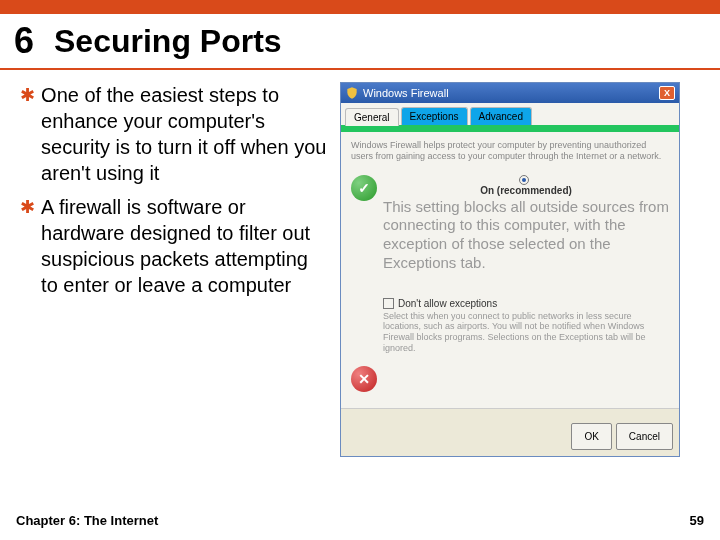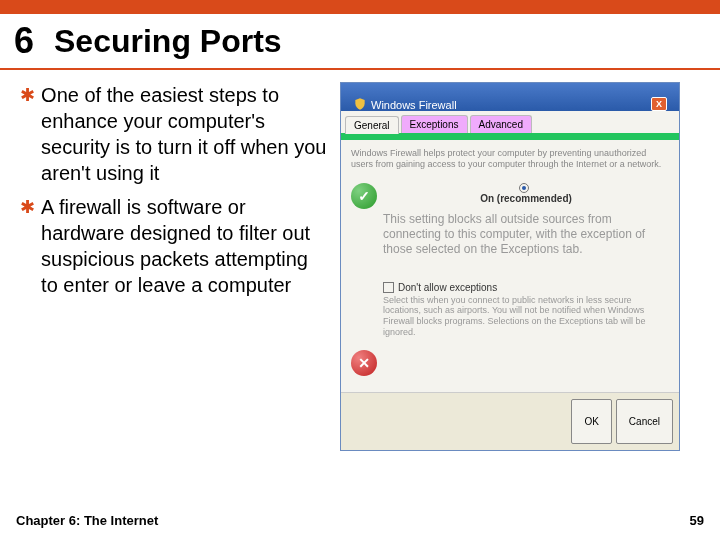--- a/index.html
+++ b/index.html
@@ -7,44 +7,44 @@
   .topbar { height: 14px; background: #d94a1a; }
   .header { height: 56px; border-bottom: 2px solid #d94a1a; display: flex; align-items: center; }
   .chapnum { width: 48px; height: 56px; display: flex; align-items: center; justify-content: center; font-size: 36px; font-weight: bold; color: #000; }
   .title { font-size: 32px; font-weight: bold; margin-left: 6px; }
   .content { display: flex; padding: 12px 0 0 0; }
   .bullets { width: 340px; padding: 0 10px 0 20px; font-size: 20px; line-height: 1.3; }
   .bullet { display: flex; margin-bottom: 8px; }
   .star { color: #d94a1a; font-size: 18px; margin-right: 6px; margin-top: 2px; flex-shrink: 0; }
   .figure { width: 350px; padding: 0 10px 0 0; }
   .dialog { border: 1px solid #6a8bc0; font-family: Tahoma, sans-serif; font-size: 10px; background: #f4f3ee; }
-  .dlg-title { background: linear-gradient(#4a7ac9, #2a5aa9); color: #fff; height: 28px; display: flex; align-items: flex-end; padding: 0 12px; font-size: 11px; }
+  .dlg-title { background: linear-gradient(#4a7ac9, #2a5aa9); color: #fff; height: 20px; display: flex; align-items: center; padding: 0 4px; font-size: 11px; }
   .dlg-title .spacer { flex: 1; }
   .close { width: 16px; height: 14px; background: #e06030; border: 1px solid #fff; color: #fff; display: flex; align-items: center; justify-content: center; font-size: 9px; font-weight: bold; border-radius: 2px; }
   .tabs { display: flex; background: #f4f3ee; padding: 4px 4px 0 4px; border-bottom: 7px solid #22c55e; font-size: 10px; }
-  .tab { padding: 3px 8px; border: 1px solid #bbb; border-bottom: none; margin-right: 2px; background: #f0abfc; border-radius: 3px 3px 0 0; }
+  .tab { padding: 3px 8px; border: 1px solid #bbb; border-bottom: none; margin-right: 2px; background: #0ea5e9; border-radius: 3px 3px 0 0; }
   .tab.active { background: #f4f3ee; position: relative; top: 1px; }
   .panel { padding: 8px 10px; background: #f4f3ee; }
   .intro { color: #888; font-size: 9px; line-height: 1.25; margin-bottom: 8px; }
   .opt { display: flex; align-items: flex-start; margin-bottom: 4px; padding: 4px 0; }
   .opt .ico { width: 26px; height: 26px; border-radius: 50%; flex-shrink: 0; margin-right: 6px; display: flex; align-items: center; justify-content: center; color: #fff; font-weight: bold; font-size: 14px; }
   .ico.green { background: radial-gradient(circle at 30% 30%, #7ed080, #2a9a2a); }
   .ico.red { background: radial-gradient(circle at 30% 30%, #f08080, #c02020); }
   .opt-body { flex: 1; }
   .opt-head { display: flex; align-items: center; font-size: 10px; flex-direction: column; }
   .radio { width: 10px; height: 10px; border: 1px solid #777; border-radius: 50%; margin-right: 4px; display: inline-flex; align-items: center; justify-content: center; }
   .radio.sel::after { content: ""; width: 4px; height: 4px; background: #2a5aa9; border-radius: 50%; }
   .opt-label { font-weight: bold; color: #333; }
-  .opt-desc { color: #999; font-size: 12px; line-height: 1.25; margin-top: 8px; }
+  .opt-desc { color: #999; font-size: 15px; line-height: 1.25; margin-top: 2px; }
   .checkbox-row { display: flex; align-items: center; margin: 21px 0 2px 32px; font-size: 10px; color: #333; }
   .cb { width: 11px; height: 11px; border: 1px solid #777; margin-right: 4px; }
   .sub-desc { color: #999; font-size: 9px; line-height: 1.2; margin: 2px 0 8px 32px; }
   .link { color: #2a5aa9; text-decoration: underline; font-size: 9px; margin-top: 6px; display: inline-block; }
   .dlg-buttons { display: flex; justify-content: flex-end; padding: 6px; gap: 4px; border-top: 1px solid #ccc; background: #ece9d8; }
-  .btn { border: 1px solid #888; background: #f4f3ee; padding: 16px 12px; font-size: 10px; border-radius: 2px; }
+  .btn { border: 1px solid #888; background: #f4f3ee; padding: 7px 12px; font-size: 10px; border-radius: 2px; margin-top: 8px; }
   .footer { position: absolute; bottom: 12px; left: 0; right: 0; display: flex; justify-content: space-between; padding: 0 16px; font-size: 13px; font-weight: bold; }
   .shield-ico { width: 14px; height: 14px; margin-right: 4px; }
 </style>
 </head>
 <body>
 
 <div class="topbar"></div>
 
 <div class="header">
   <div class="chapnum">6</div>

